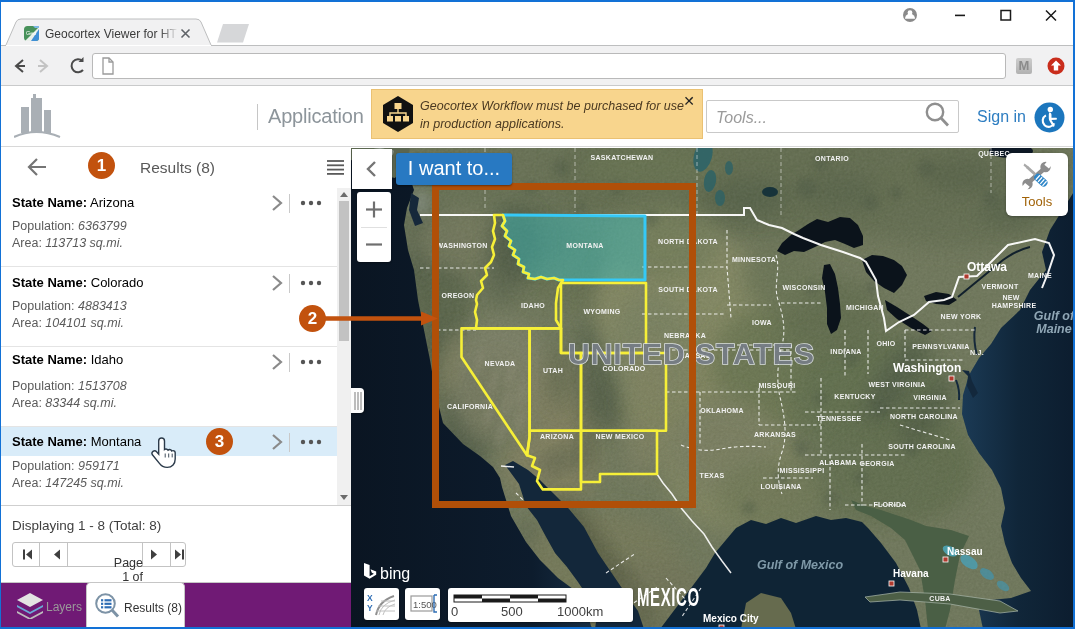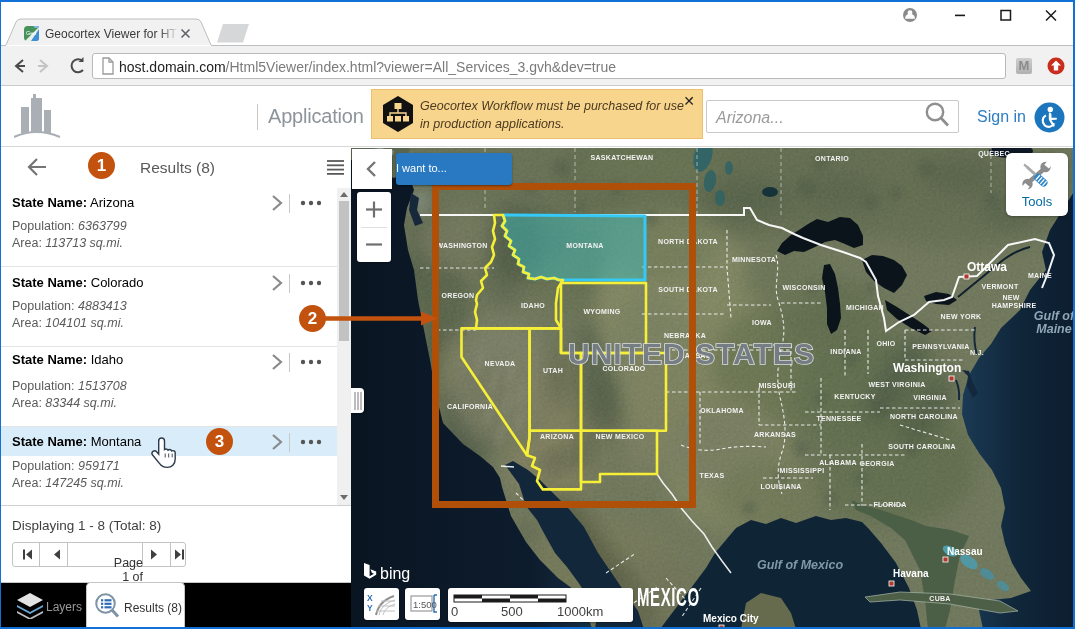--- a/index.html
+++ b/index.html
@@ -40,37 +40,37 @@
 .divider { position:absolute; left:0; width:336px; height:1px; background:#e4e4e4; }
 .chev { position:absolute; }
 .vline { position:absolute; width:1px; height:19px; background:#c9c9c9; }
 .dots { position:absolute; width:26px; height:6px; }
 #mont-hl { position:absolute; left:0; top:279px; width:350px; height:29px; background:#d9ecf9; }
 #listbot { position:absolute; left:0; top:357px; width:350px; height:1px; background:#cfcfcf; }
 #disp { left:11px; top:370px; font-size:13.5px; color:#3f3f3f; }
 #pager { left:11px; top:394px; width:174px; height:25px; background:#fff; border:1px solid #c3c3c3; border-radius:3px; }
 #pager .cell { position:absolute; top:0; height:23px; border-right:1px solid #c3c3c3; }
 #pagetext { position:absolute; left:56px; top:13px; width:74px; text-align:right; font-size:12.5px; color:#333;padding-left:43px; }
-#ptabs { position:absolute; left:0; top:434px; width:396px; height:47px; background:#000000; border-top:1px solid #c6c6c6; }
+#ptabs { position:absolute; left:0; top:434px; width:396px; height:47px; background:#701a75; border-top:1px solid #c6c6c6; }
 #layers-tx { position:absolute; left:45px; top:17px; font-size:12px; color:#9a9a9a; white-space:nowrap; }
 #results-tab { position:absolute; left:85px; top:-1px; width:99px; height:48px; background:#fff; border:1px solid #c6c6c6; border-bottom:none; border-radius:5px 5px 0 0; }
 #results-tx { position:absolute; left:37px; top:18px; font-size:12px; color:#333; white-space:nowrap; }
 
 #sbar { position:absolute; left:336px; top:40px; width:14px; height:317px; background:#f0f0f0; }
 #sthumb { position:absolute; left:2px; top:13px; width:10px; height:140px; background:#c2c2c2; }
 
 #map { left:351px; top:148px; width:724px; height:481px; background:#5d684e; overflow:hidden; }
 
 #collapse { left:352px; top:149px; width:40px; height:40px; background:#fff; box-shadow:0 1px 2px rgba(0,0,0,.35); }
-#iwant { left:396px; top:153px; width:116px; height:32px; background:#2879c2; border-radius:3px; color:#fff; font-size:11px; text-align:left; line-height:31px; box-shadow:0 1px 2px rgba(0,0,0,.4); }
+#iwant { left:396px; top:153px; width:116px; height:32px; background:#2879c2; border-radius:3px; color:#fff; font-size:20px; text-align:center; line-height:31px; box-shadow:0 1px 2px rgba(0,0,0,.4); }
 #zoombox { left:357px; top:192px; width:34px; height:70px; background:#fff; border-radius:3px; box-shadow:0 1px 2px rgba(0,0,0,.35); color:#6f6f6f; }
 #zoomdiv { position:absolute; left:4px; top:35px; width:26px; height:1px; background:#e0e0e0; }
 #grip { left:351px; top:388px; width:13px; height:25px; background:#fdfdfd; border-radius:0 4px 4px 0; box-shadow:1px 1px 2px rgba(0,0,0,.3); }
 #tools { left:1006px; top:153px; width:62px; height:63px; background:#fff; border-radius:6px; box-shadow:0 1px 3px rgba(0,0,0,.3); }
-#tools-tx { position:absolute; left:0; top:41px; width:62px; text-align:center; font-size:13px; color:#0369a1; }
+#tools-tx { position:absolute; left:0; top:41px; width:62px; text-align:center; font-size:13px; color:#a16207; }
 #mbtn1 { left:364px; top:588px; width:35px; height:32px; background:#fff; border-radius:3px; box-shadow:0 1px 2px rgba(0,0,0,.35); }
 #mbtn2 { left:405px; top:588px; width:35px; height:32px; background:#fff; border-radius:3px; box-shadow:0 1px 2px rgba(0,0,0,.35); }
 #scalebox { left:448px; top:588px; width:185px; height:34px; background:#fff; border-radius:3px; box-shadow:0 1px 2px rgba(0,0,0,.35); }
 #attrib { left:699px; top:602px; width:326px; height:20px; background:rgba(125,125,125,.78); color:#fff; font-size:12px; line-height:20px; padding-left:5px; white-space:nowrap; overflow:hidden; }
 .callout { position:absolute; width:27px; height:27px; border-radius:50%; background:#c2520e; color:#fff; font-size:17px; font-weight:bold; text-align:center; line-height:27px; }
 </style>
 </head>
 <body>
 <div id="root">
   <div class="abs" id="btop"></div>
@@ -117,21 +117,20 @@
     <g transform="translate(0,-46)">
       <path d="M 82.5,61 a 6.5 6.5 0 1 0 0.5,9" stroke="#4a4a4a" stroke-width="2" fill="none"></path>
       <path d="M 83.5,57 v 5 h -5 Z" fill="#4a4a4a"></path>
     </g>
   </svg>
   <div class="abs" id="urlbar"></div>
   <svg class="abs" style="left:101px;top:57px" width="14" height="18">
     <path d="M 2,1 h 6 l 4,4 v 12 h -10 Z" fill="none" stroke="#9a9a9a" stroke-width="1.3"></path>
     <path d="M 8,1 v 4 h 4" fill="none" stroke="#9a9a9a" stroke-width="1.3"></path>
   </svg>
-  <div class="abs" id="urltext">host.domain.com<span>/Html5Viewer/index.html?viewer=All_Services_3.gvh&amp;dev=true</span></div>
   <div class="abs" id="micon">M</div>
   <svg class="abs" style="left:1047px;top:57px" width="18" height="18">
     <circle cx="9" cy="9" r="8.5" fill="#c92d1c"></circle>
     <path d="M 9,3.5 L 14,8.5 L 11.2,8.5 L 11.2,13.5 L 6.8,13.5 L 6.8,8.5 L 4,8.5 Z" fill="#ffffff"></path>
   </svg>
 
   <div class="abs" id="apphead"></div>
   <svg class="abs" style="left:14px;top:94px" width="52" height="46">
     <g fill="#a9afb5">
       <rect x="7" y="13" width="8" height="26"></rect>
@@ -151,21 +150,21 @@
         <rect x="7" y="21" width="6" height="5.5"></rect>
         <rect x="15" y="21" width="6" height="5.5"></rect>
         <rect x="23" y="21" width="6" height="5.5"></rect>
       </g>
       <path d="M 18,14 v 4 M 10,21 v -3 h 16 v 3" stroke="#f8d58d" stroke-width="1.4" fill="none"></path>
     </svg>
     <div id="bannertext">Geocortex Workflow must be purchased for use<br>in production applications.</div>
     <div class="abs" id="bannerx">✕</div>
   </div>
   <div class="abs" id="searchbox"></div>
-  <div class="abs" id="searchph">Arizona...</div>
+  <div class="abs" id="searchph">Tools...</div>
   <svg class="abs" style="left:922px;top:100px" width="32" height="32">
     <circle cx="13" cy="12" r="8.2" fill="none" stroke="#8f8f8f" stroke-width="2.4"></circle>
     <path d="M 19,18 L 26,25.5" stroke="#8f8f8f" stroke-width="2.8"></path>
   </svg>
   <div class="abs" id="signin">Sign in</div>
   <svg class="abs" style="left:1034px;top:102px" width="31" height="31">
     <circle cx="15.5" cy="15.5" r="15" fill="#1c76bd"></circle>
     <circle cx="16.3" cy="7.4" r="2.7" fill="#ffffff"></circle>
     <path d="M 14.7,10.4 c 1.5,-0.3 2.8,0.85 2.8,2.35 l 0,2.95 4.4,0 c 0.6,0 1.05,0.45 1.05,1.05 0,0.6 -0.45,1.05 -1.05,1.05 l -4.4,0.3 2.95,5 c 0.3,0.5 0.1,1.15 -0.4,1.45 -0.5,0.3 -1.15,0.1 -1.45,-0.4 l -3.05,-5.2 c -0.5,-0.9 -0.75,-1.6 -0.75,-2.55 l 0,-3.75 c 0,-1.05 0.4,-1.9 0.9,-2.25 Z" fill="#ffffff"></path>
     <path d="M 11.9,13.4 a 6.1 6.1 0 1 0 8.4,8" fill="none" stroke="#ffffff" stroke-width="2.1"></path>

